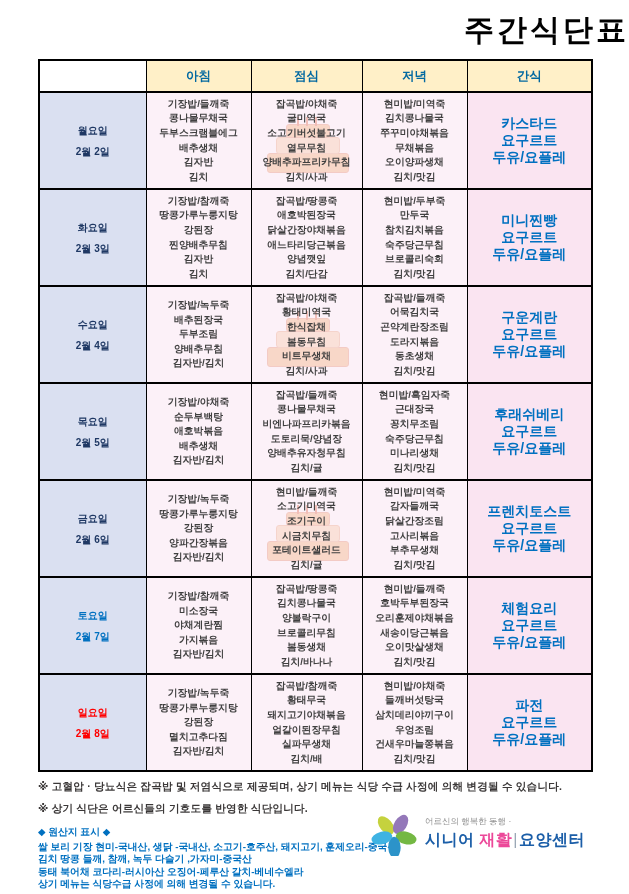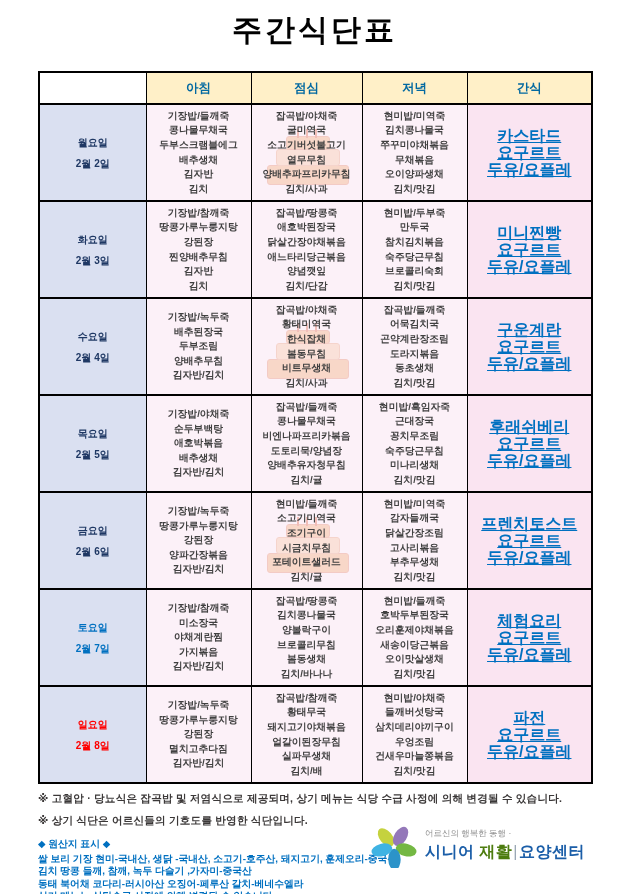--- a/index.html
+++ b/index.html
@@ -2,21 +2,21 @@
 <html lang="ko" style="--header-bg: #FFF0C8; --day-bg: #DAE0F1; --meal-bg: #FCF1F8; --snack-bg: #FAE4F1; --snack-text: #0070C0; --origin-text: #0070C0;"><head>
 <meta charset="utf-8">
 <style>
   html,body{margin:0;padding:0;}
   body{
     width:629px;height:894px;background:#ffffff;overflow:hidden;position:relative;
     font-family:"Liberation Sans","DejaVu Sans",sans-serif;
     -webkit-font-smoothing:antialiased;
   }
   .page-title{
-    margin:10px 0 20px 0;text-align:center;font-size:30px;font-weight:700;
+    margin:10px 0 8px 0;text-align:right;font-size:30px;font-weight:700;
     letter-spacing:3px;color:#000;
   }
   table.menu{
     border-collapse:collapse;margin-left:38px;table-layout:fixed;
     border:2px solid #000;
   }
   table.menu th,table.menu td{
     border:1px solid #000;border-bottom-width:2px;padding:0;vertical-align:middle;
     text-align:center;
   }
@@ -27,38 +27,38 @@
   tbody th.day{
     background:var(--day-bg);height:95px;font-size:10px;font-weight:700;line-height:21px;
   }
   tbody td.meal{
     background:var(--meal-bg);position:relative;height:95px;
   }
   tbody td.meal .lines{
     position:relative;z-index:1;font-size:9.8px;font-weight:600;color:#404040;line-height:14.6px;
   }
   tbody td.snack{background:var(--snack-bg);}
-  tbody td.snack .lines{color:var(--snack-text);font-size:16px;line-height:17px;text-decoration:underline;}
+  tbody td.snack .lines{color:var(--snack-text);font-size:14px;line-height:17px;}
   
   .cake{position:absolute;left:50%;top:54%;transform:translate(-50%,-50%);
         width:80px;height:58px;opacity:.40;pointer-events:none;z-index:0;}
   .cake .l1{position:absolute;bottom:0;left:0;width:80px;height:18px;background:#f4b183;border-radius:3px;border:1px solid #e8957a;}
   .cake .l2{position:absolute;bottom:19px;left:9px;width:62px;height:15px;background:#f8cbad;border-radius:3px;border:1px solid #eba98c;}
   .cake .l3{position:absolute;bottom:35px;left:19px;width:42px;height:12px;background:#f4b183;border-radius:3px;border:1px solid #e8957a;}
   .cake .candle{position:absolute;bottom:47px;width:2px;height:9px;background:#e2735b;}
   .cake .c1{left:30px;}.cake .c2{left:39px;}.cake .c3{left:48px;}
   .footer{margin:8px 0 0 38px;width:555px;position:relative;}
   .footnote{margin:0 0 8px 0;font-size:10.6px;font-weight:700;color:#3b3838;letter-spacing:.2px;}
   .origin{margin-top:10px;font-size:9.8px;font-weight:700;color:var(--origin-text);line-height:12.6px;}
   .origin .origin-title{margin-bottom:2px;}
   .logo{position:absolute;right:8px;top:30px;display:flex;align-items:center;gap:8px;}
   .logo-text .tagline{font-size:8.5px;color:#909090;margin-bottom:2px;}
   .logo-text .name{font-size:16px;font-weight:700;letter-spacing:.5px;}
   .logo-text .p1,.logo-text .p3{color:#1b5ea8;}
-  .logo-text .p2{color:#4d7c0f;}
+  .logo-text .p2{color:#ec4899;}
   .logo-text .sep{color:#9aa7b5;font-weight:400;padding:0 1px;}
 </style>
 </head>
 <body>
 
 <h1 class="page-title">주간식단표</h1>
 
 <table class="menu">
   <colgroup>
     <col style="width:107px">

